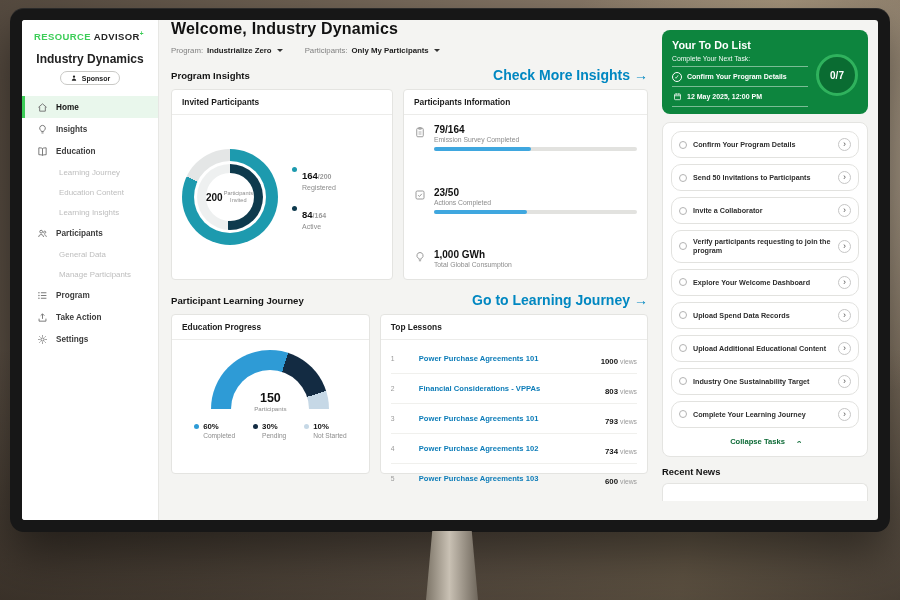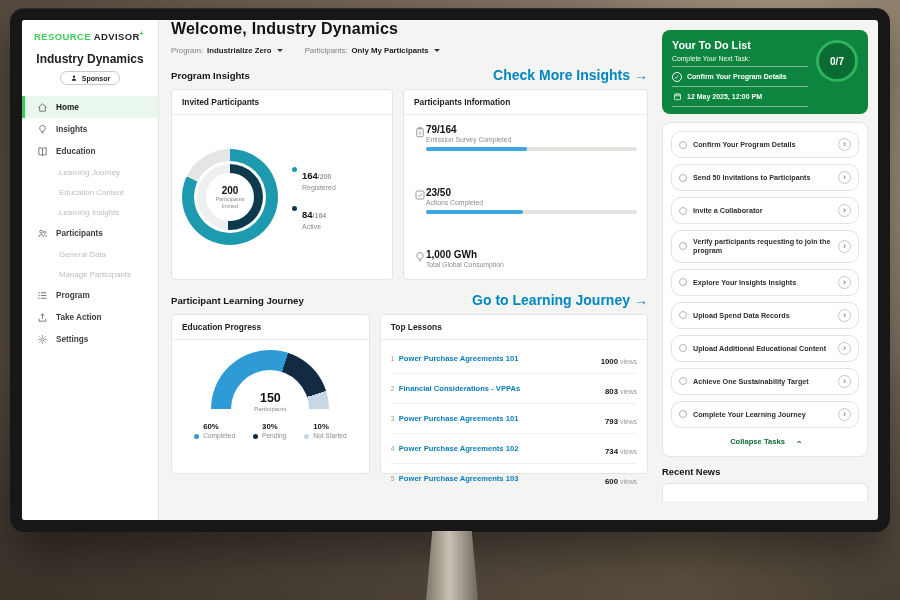--- a/index.html
+++ b/index.html
@@ -53,68 +53,68 @@
   .c-invited{flex:.95}.c-info{flex:1.05}
   .row2 .card{height:160px}
   .c-edu{flex:.85}.c-lessons{flex:1.15}
 
   
   .donut-body{display:flex;align-items:center;gap:14px}
   .donut{position:relative;width:96px;height:96px;flex:0 0 auto}
   .donut-ring{position:absolute;inset:0;border-radius:50%}
   .donut-mid{position:absolute;inset:12px;border-radius:50%;background:#fff}
   .donut-inner-ring{position:absolute;inset:3px;border-radius:50%}
-  .donut-hole{position:absolute;inset:12px;border-radius:50%;background:#fff;display:flex;flex-direction:column;align-items:center;justify-content:center;text-align:center}
+  .donut-hole{position:absolute;inset:12px;border-radius:50%;background:#fff;display:flex;flex-direction:row;align-items:center;justify-content:center;text-align:center}
   .donut-val{font-size:10px;font-weight:bold;color:#111}
   .donut-lab{font-size:5.6px;color:#8c8c8c;line-height:1.25;width:42px}
   .legend-col{display:flex;flex-direction:column;gap:13px}
   .leg-item{display:flex;gap:5px;align-items:flex-start}
   .dot{width:5px;height:5px;border-radius:50%;margin-top:2px;flex:0 0 auto}
   .leg-val{font-size:9.5px;font-weight:bold;color:#111}
   .leg-total{font-size:7px;color:#9a9a9a;font-weight:bold}
   .leg-label{font-size:7px;color:#8c8c8c;margin-top:1px}
 
   
   .stats{display:flex;flex-direction:column;justify-content:space-between;padding-top:9px;padding-bottom:11px}
-  .stat{display:flex;gap:0;align-items:flex-start}
+  .stat{display:flex;gap:8px;align-items:flex-start}
   .stat-icon{width:12px;height:12px;color:#9a9a9a;display:inline-flex;margin-top:2px;flex:0 0 auto}
   .stat-icon svg{width:12px;height:12px}
   .stat-main{flex:1;min-width:0}
   .stat-val{font-size:10px;font-weight:bold;color:#111}
   .stat-lab{font-size:6.8px;color:#8c8c8c;margin-top:1px}
   .bar{height:4px;border-radius:2px;background:#e2e2df;margin-top:4px;width:100%}
   .bar-fill{height:100%;border-radius:2px;background:var(--bar-blue,#3fa7df);width:0}
 
   
   .edu-body{display:flex;flex-direction:column;align-items:center;padding-top:10px}
   .gauge{position:relative;width:118px;height:62px;overflow:hidden}
   .gauge-arc{position:absolute;left:0;top:0;width:118px;height:118px;border-radius:50%}
   .gauge-hole{position:absolute;left:20px;top:20px;width:78px;height:78px;border-radius:50%;background:#fff}
   .gauge-center{position:absolute;left:0;right:0;bottom:0;text-align:center}
   .gauge-val{font-size:12.5px;font-weight:bold;color:#111}
   .gauge-lab{font-size:6.2px;color:#8c8c8c}
   .gauge-legend{display:flex;gap:18px;margin-top:10px}
-  .gl-item{display:flex;gap:4px;align-items:flex-end}
+  .gl-item{display:flex;gap:4px;align-items:flex-start}
   .gl-pct{font-size:7.8px;font-weight:bold;color:#111}
   .gl-lab{font-size:6.6px;color:#8c8c8c;margin-top:1px}
 
   
   .lessons{display:flex;flex-direction:column;padding-top:4px}
-  .lesson{display:flex;align-items:center;gap:0;padding:5.5px 0;border-bottom:1px solid #f0f0ed}
+  .lesson{display:flex;align-items:center;gap:20px;padding:5.5px 0;border-bottom:1px solid #f0f0ed}
   .lesson:last-child{border-bottom:0}
   .lesson-rank{color:#9a9a9a;font-size:6.8px;width:8px;flex:0 0 auto}
   .lesson-title{color:#0c7cb8;font-weight:bold;font-size:7.6px;flex:1;min-width:0;white-space:nowrap;overflow:hidden;text-overflow:ellipsis;cursor:pointer}
   .lesson-views{white-space:nowrap}
   .lesson-views b{font-size:7.8px;color:#141414}
   .views-word{color:#9a9a9a;font-size:6.8px;margin-left:2px}
 
   
   .rightcol{width:218px;flex:0 0 auto;padding:10px 10px 0 2px;display:flex;flex-direction:column;overflow:hidden}
   .todo-card{background:var(--todo-green,#0d853e);border-radius:8px;padding:9px 10px 7px;color:#fff;position:relative;flex:0 0 auto}
-  .todo-circle{position:absolute;top:10px;right:10px;width:42px;height:42px;border-radius:50%;background:#0a6c32;border:3px solid #2fb25d;display:flex;align-items:center;justify-content:center;font-size:10px;font-weight:bold}
+  .todo-circle{position:absolute;top:24px;right:10px;width:42px;height:42px;border-radius:50%;background:#0a6c32;border:3px solid #2fb25d;display:flex;align-items:center;justify-content:center;font-size:10px;font-weight:bold}
   .todo-title{font-size:10.8px;font-weight:bold}
   .todo-sub{font-size:6.8px;margin-top:4px;opacity:.95}
   .todo-rows{margin-top:4px;padding-right:50px}
   .todo-row{display:flex;align-items:center;gap:5px;font-size:7px;font-weight:bold;padding:4.5px 0;border-bottom:1px solid rgba(255,255,255,.45)}
   .todo-row:first-child{border-top:1px solid rgba(255,255,255,.45)}
   .todo-ic{width:10px;height:10px;border:1px solid #fff;border-radius:50%;display:flex;align-items:center;justify-content:center;font-size:6px;flex:0 0 auto}
   .todo-ic.cal{border:none;border-radius:0}
   .todo-ic svg{width:9px;height:9px}
   .tasks-card{background:#fff;border:1px solid #e4e4e1;border-radius:8px;padding:8px 8px 2px;margin-top:8px;flex:0 0 auto}
   .task{display:flex;align-items:center;gap:6px;border:1px solid #e2e2df;border-radius:10px;padding:6px 7px;margin-bottom:6px;background:#fff;cursor:pointer}
@@ -495,39 +495,39 @@
               </div>
 
               <div class="task">
                 <span class="task-radio"></span>
                 <span class="task-label">Verify participants requesting to join the program</span>
                 <span class="task-go">›</span>
               </div>
 
               <div class="task">
                 <span class="task-radio"></span>
-                <span class="task-label">Explore Your Insights Insights</span>
+                <span class="task-label">Explore Your Welcome Dashboard</span>
                 <span class="task-go">›</span>
               </div>
 
               <div class="task">
                 <span class="task-radio"></span>
                 <span class="task-label">Upload Spend Data Records</span>
                 <span class="task-go">›</span>
               </div>
 
               <div class="task">
                 <span class="task-radio"></span>
                 <span class="task-label">Upload Additional Educational Content</span>
                 <span class="task-go">›</span>
               </div>
 
               <div class="task">
                 <span class="task-radio"></span>
-                <span class="task-label">Achieve One Sustainability Target</span>
+                <span class="task-label">Industry One Sustainability Target</span>
                 <span class="task-go">›</span>
               </div>
 
               <div class="task">
                 <span class="task-radio"></span>
                 <span class="task-label">Complete Your Learning Journey</span>
                 <span class="task-go">›</span>
               </div>
             </div>
           <div class="collapse">

